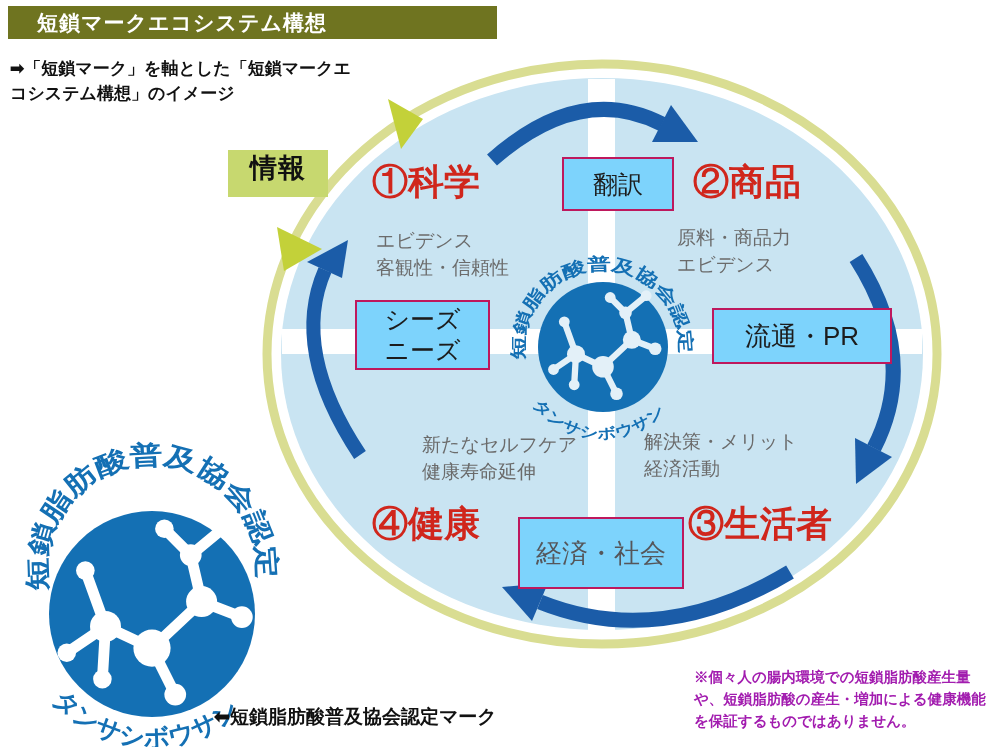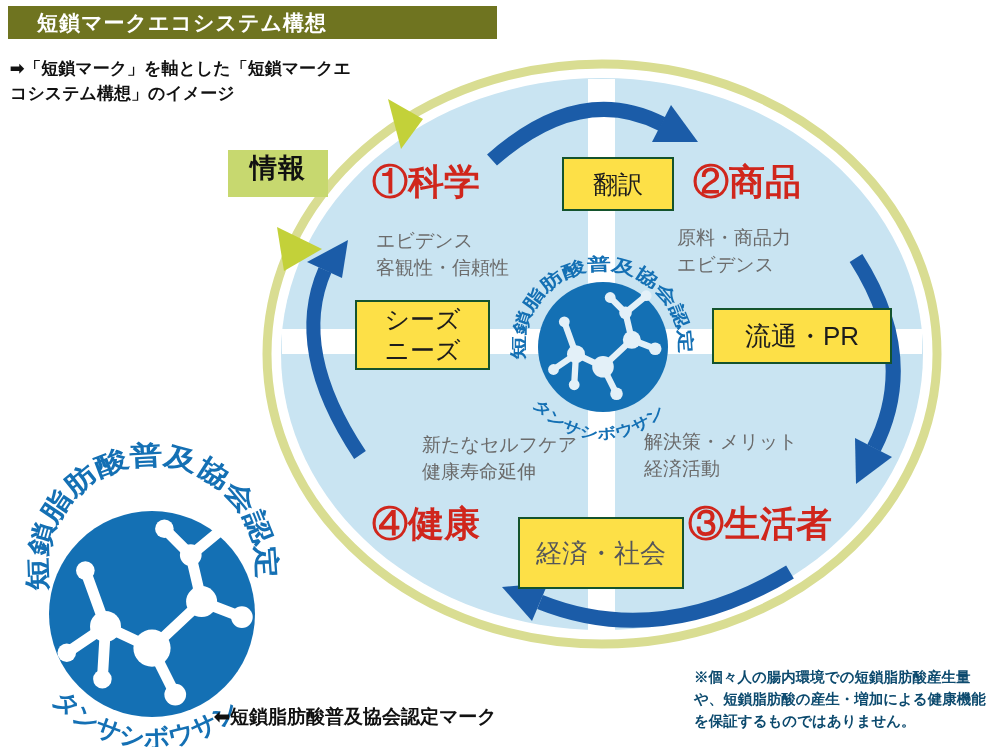--- a/index.html
+++ b/index.html
@@ -23,31 +23,31 @@
     z-index:3;letter-spacing:1px;
   }
   .qtitle{
     font-size:36px;font-weight:bold;color:#d0261c;z-index:3;white-space:nowrap;
   }
   .qdesc{
     font-size:19px;font-weight:500;color:#6b6b6b;line-height:1.42;z-index:3;
     white-space:pre-line;
   }
   .gbox{
-    background:#fde047;border:2px solid #14532d;color:#1c1c1c;z-index:3;
+    background:#7dd3fc;border:2px solid #be185d;color:#1c1c1c;z-index:3;
     display:flex;align-items:center;justify-content:center;text-align:center;
     box-sizing:border-box;white-space:pre-line;
   }
   .gbox.muted{color:#55565a;}
   .caption{
     left:214px;top:704px;font-size:19px;font-weight:bold;color:#111111;z-index:3;
     white-space:nowrap;
   }
   .note{
-    left:694px;top:667px;width:297px;font-size:14.5px;font-weight:600;color:#0c4a6e;
+    left:694px;top:667px;width:297px;font-size:14.5px;font-weight:600;color:#a21caf;
     line-height:1.5;z-index:3;text-align:left;
   }
   svg.diagram{position:absolute;left:0;top:0;z-index:1;}
   .arcTxt{font-family:"Liberation Sans",sans-serif;font-weight:bold;fill:#1470b4;}
 </style>
 </head>
 <body>
 
 <div class="stage">
 

